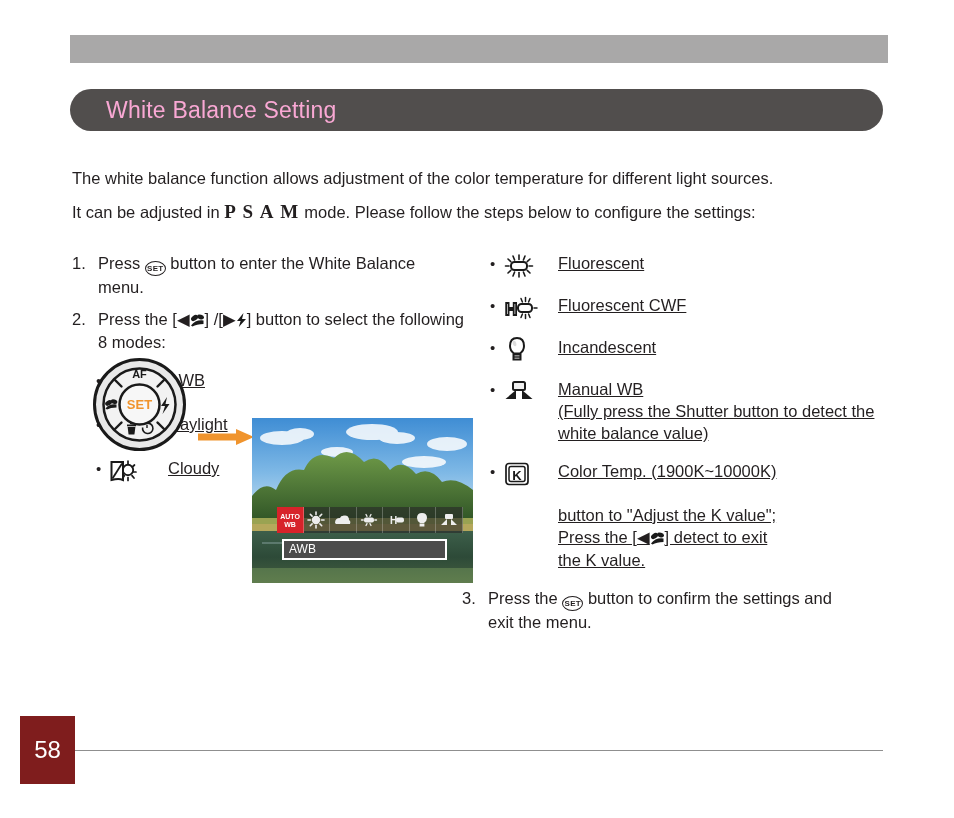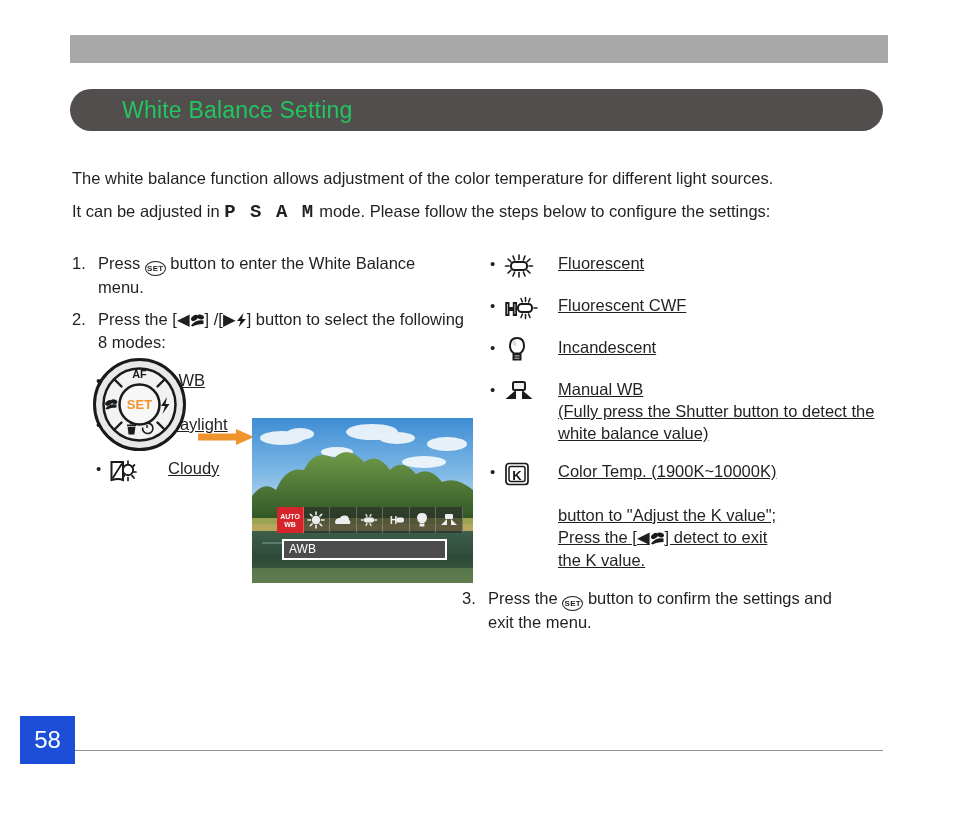--- a/index.html
+++ b/index.html
@@ -22,43 +22,43 @@
 
   
   .title-pill{
     position:absolute; left:70px; top:89px;
     width:813px; height:42px;
     background:#514e4d;
     border-radius:21px;
     display:flex; align-items:center;
   }
   .title-pill .title-text{
-    color:#22c55e;
+    color:#f9a8d4;
     font-size:23px;
     font-weight:400;
     letter-spacing:.2px;
-    padding-left:52px;
+    padding-left:36px;
   }
 
   
   .content{
     position:absolute; left:72px; top:148px;
     width:812px;
     margin-top:20px;
   }
   p.para{
     margin:0 0 12px 0;
     font-size:16.5px;
     line-height:21px;
   }
   .psam{
     font-weight:bold;
     font-size:19px;
     letter-spacing:1.5px;
-    font-family:Liberation Mono, monospace;
+    font-family:Liberation Serif, serif;
   }
 
   
   .cols{
     position:absolute; left:72px; top:252px;
     width:812px; height:440px;
   }
   .col-left{ position:absolute; left:0; top:0; width:420px; }
   .col-right{ position:absolute; left:418px; top:0; width:394px; }
 
@@ -151,22 +151,22 @@
   .col-left .bicon{ flex:0 0 58px; }
 
   .col-right .bitem{ margin-bottom:16px; }
 
   
   .keysym{ font-family:"DejaVu Sans", sans-serif; font-weight:bold; }
 
   
   .page-box{
     position:absolute; left:20px; top:716px;
-    width:55px; height:48px;
-    background:#1d4ed8;
+    width:55px; height:68px;
+    background:#7f1d1d;
     color:#ffffff;
     font-size:24px;
     display:flex; align-items:center; justify-content:center;
   }
   .footer-rule{
     position:absolute; left:75px; top:750px;
     width:808px; height:1px;
     background:#8f8f8f;
   }
 </style>

